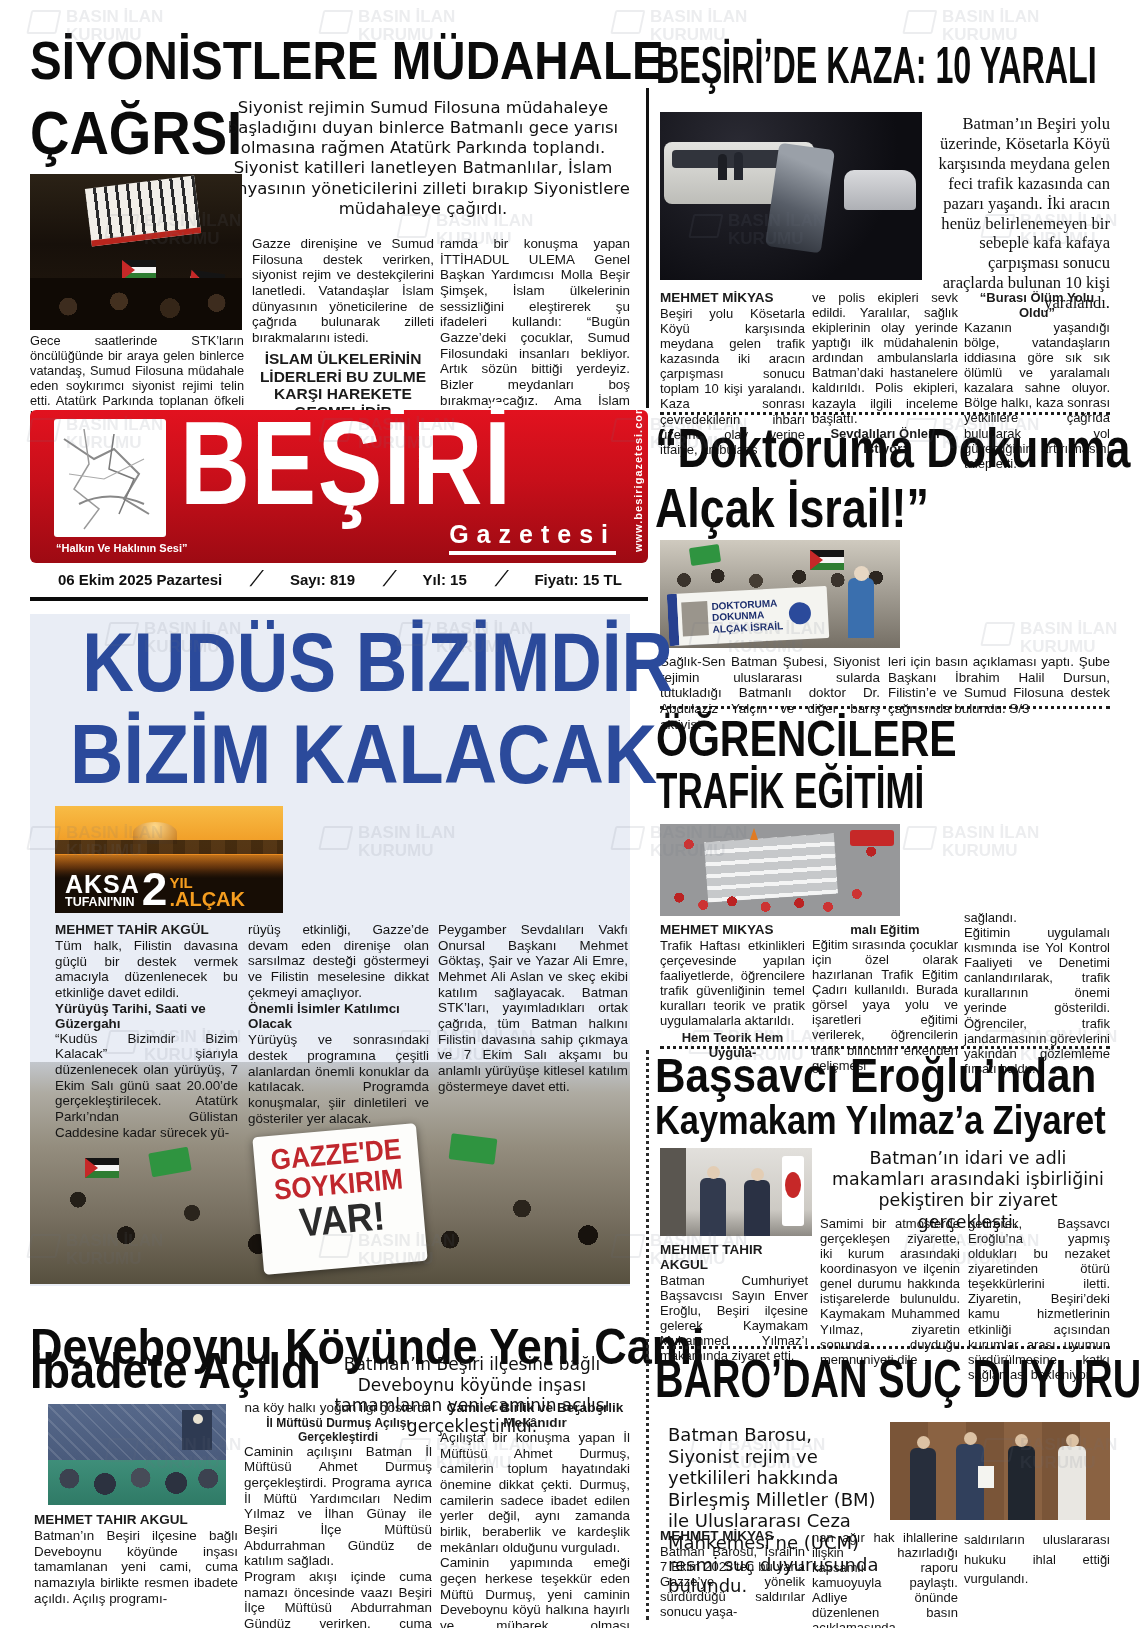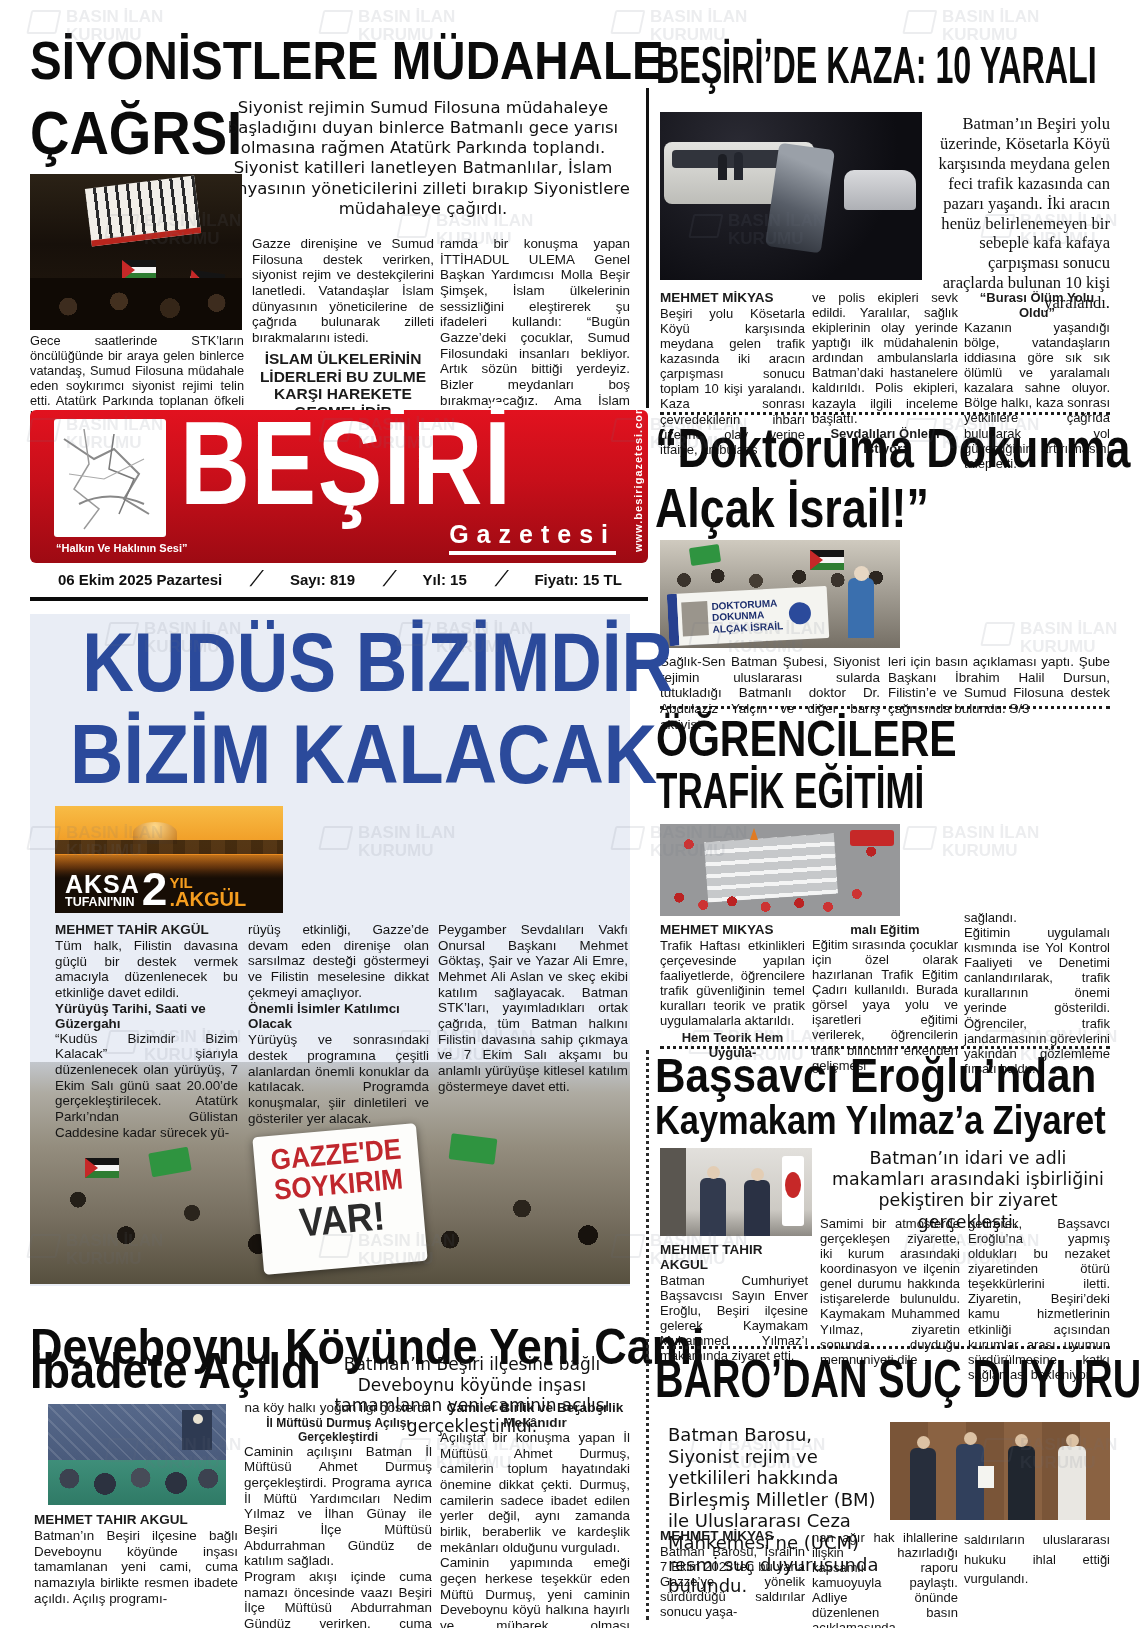--- a/index.html
+++ b/index.html
@@ -124,21 +124,21 @@
     <div class="abs" style="left:78px;top:16px;width:44px;height:22px;border-radius:50% 50% 0 0;background:radial-gradient(circle at 50% 20%,#ffd98a,#c97c1d);"></div>
     <div class="abs" style="left:0;top:34px;width:100%;height:14px;background:repeating-linear-gradient(90deg,#3a2512 0 14px,#27180b 14px 26px);opacity:.85;"></div>
     <div class="abs" style="left:0;bottom:0;width:100%;height:58px;background:linear-gradient(180deg,rgba(20,10,4,.2),#170d05 40%);display:flex;align-items:flex-end;padding:0 0 4px 10px;box-sizing:border-box;">
       <div style="color:#fff;font-weight:bold;line-height:.95;">
         <div style="font-size:25px;letter-spacing:1px;">AKSA</div>
         <div style="font-size:12.5px;">TUFANI'NIN</div>
       </div>
       <div style="color:#fff;font-weight:bold;font-size:46px;line-height:.85;margin-left:2px;">2</div>
       <div style="color:#f59d1f;font-weight:bold;line-height:.95;margin-left:2px;">
         <div style="font-size:15px;">YIL</div>
-        <div style="font-size:20px;">.AKGÜL</div>
+        <div style="font-size:20px;">.ALÇAK</div>
       </div>
     </div>
   </div>
 
 
   <div class="abs z3" style="left:55px;top:922px;width:183px;">
     <div class="byline">MEHMET TAHİR AKGÜL</div>
     <div class="btx">Tüm halk, Filistin davasına güçlü bir destek vermek amacıyla düzenlenecek bu etkinliğe davet edildi.</div>
     <div style="font-weight:bold;font-size:13.4px;">Yürüyüş Tarihi, Saati ve Güzergahı</div>
     <div class="btx">“Kudüs Bizimdir Bizim Kalacak” şiarıyla düzenlenecek olan yürüyüş, 7 Ekim Salı günü saat 20.00’de gerçekleştirilecek. Atatürk Parkı’ndan Gülistan Caddesine kadar sürecek yü-</div>

